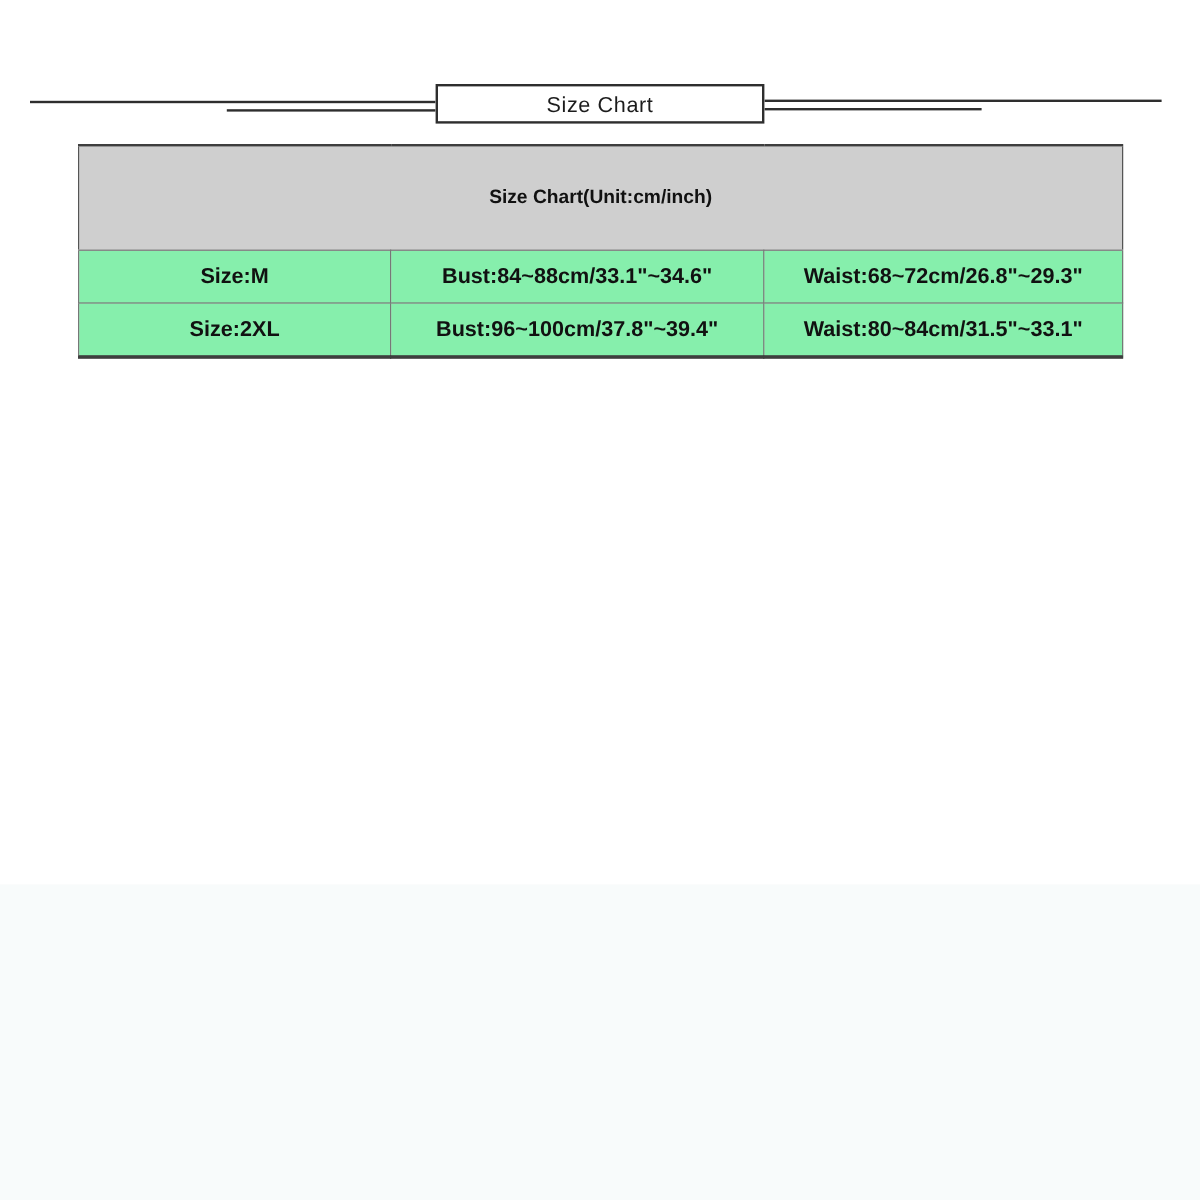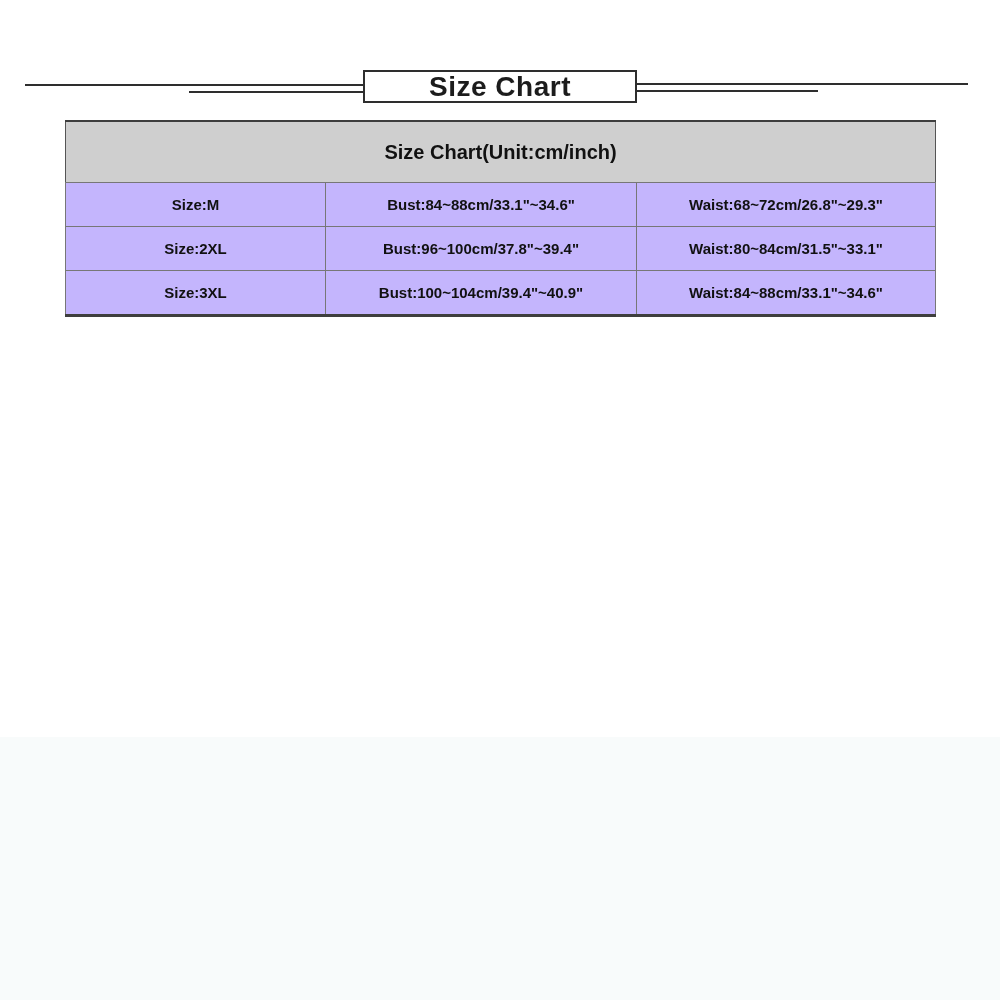--- a/index.html
+++ b/index.html
@@ -34,22 +34,22 @@
     width: 274px;
     height: 33px;
     background: #ffffff;
     border: 2px solid #2e2e2e;
     box-sizing: border-box;
     display: flex;
     align-items: center;
     justify-content: center;
   }
   .title-box .title-text {
-    font-size: 28px;
-    font-weight: 700;
+    font-size: 18px;
+    font-weight: 400;
     color: #1c1c1c;
     line-height: 1;
     white-space: nowrap;
     letter-spacing: 0.5px;
   }
 
   
   .size-table-wrap {
     position: absolute;
     left: 65px;
@@ -61,37 +61,37 @@
     border-collapse: collapse;
     table-layout: fixed;
     border-top: 2px solid #3e3e3e;
     border-bottom: 3px solid #3e3e3e;
     border-left: 1px solid #555555;
     border-right: 1px solid #555555;
   }
   table.size-table th {
     height: 52px;
     background: #cfcfcf;
-    font-size: 20px;
+    font-size: 16px;
     font-weight: bold;
     color: #111111;
     text-align: center;
     vertical-align: middle;
     border-bottom: 1px solid #777777;
-    padding: 4px;
+    padding: 17px;
   }
   table.size-table td {
     height: 43px;
-    font-size: 15px;
+    font-size: 18px;
     font-weight: bold;
     color: #111111;
     text-align: center;
     vertical-align: middle;
     border: 1px solid #777777;
-    background: #c4b5fd;
+    background: #86efac;
     padding: 0;
     white-space: nowrap;
   }
   col.col-size  { width: 260px; }
   col.col-bust  { width: 311px; }
   col.col-waist { width: 299px; }
 
   
   .bottom-band {
     position: absolute;
@@ -132,24 +132,19 @@
         <tr>
           <td>Size:M</td>
           <td>Bust:84~88cm/33.1"~34.6"</td>
           <td>Waist:68~72cm/26.8"~29.3"</td>
         </tr>
         <tr>
           <td>Size:2XL</td>
           <td>Bust:96~100cm/37.8"~39.4"</td>
           <td>Waist:80~84cm/31.5"~33.1"</td>
         </tr>
-        <tr>
-          <td>Size:3XL</td>
-          <td>Bust:100~104cm/39.4"~40.9"</td>
-          <td>Waist:84~88cm/33.1"~34.6"</td>
-        </tr>
       </tbody>
     </table>
   </div>
 
   <div class="bottom-band"></div>
 
 </div>
 
 </body></html>

